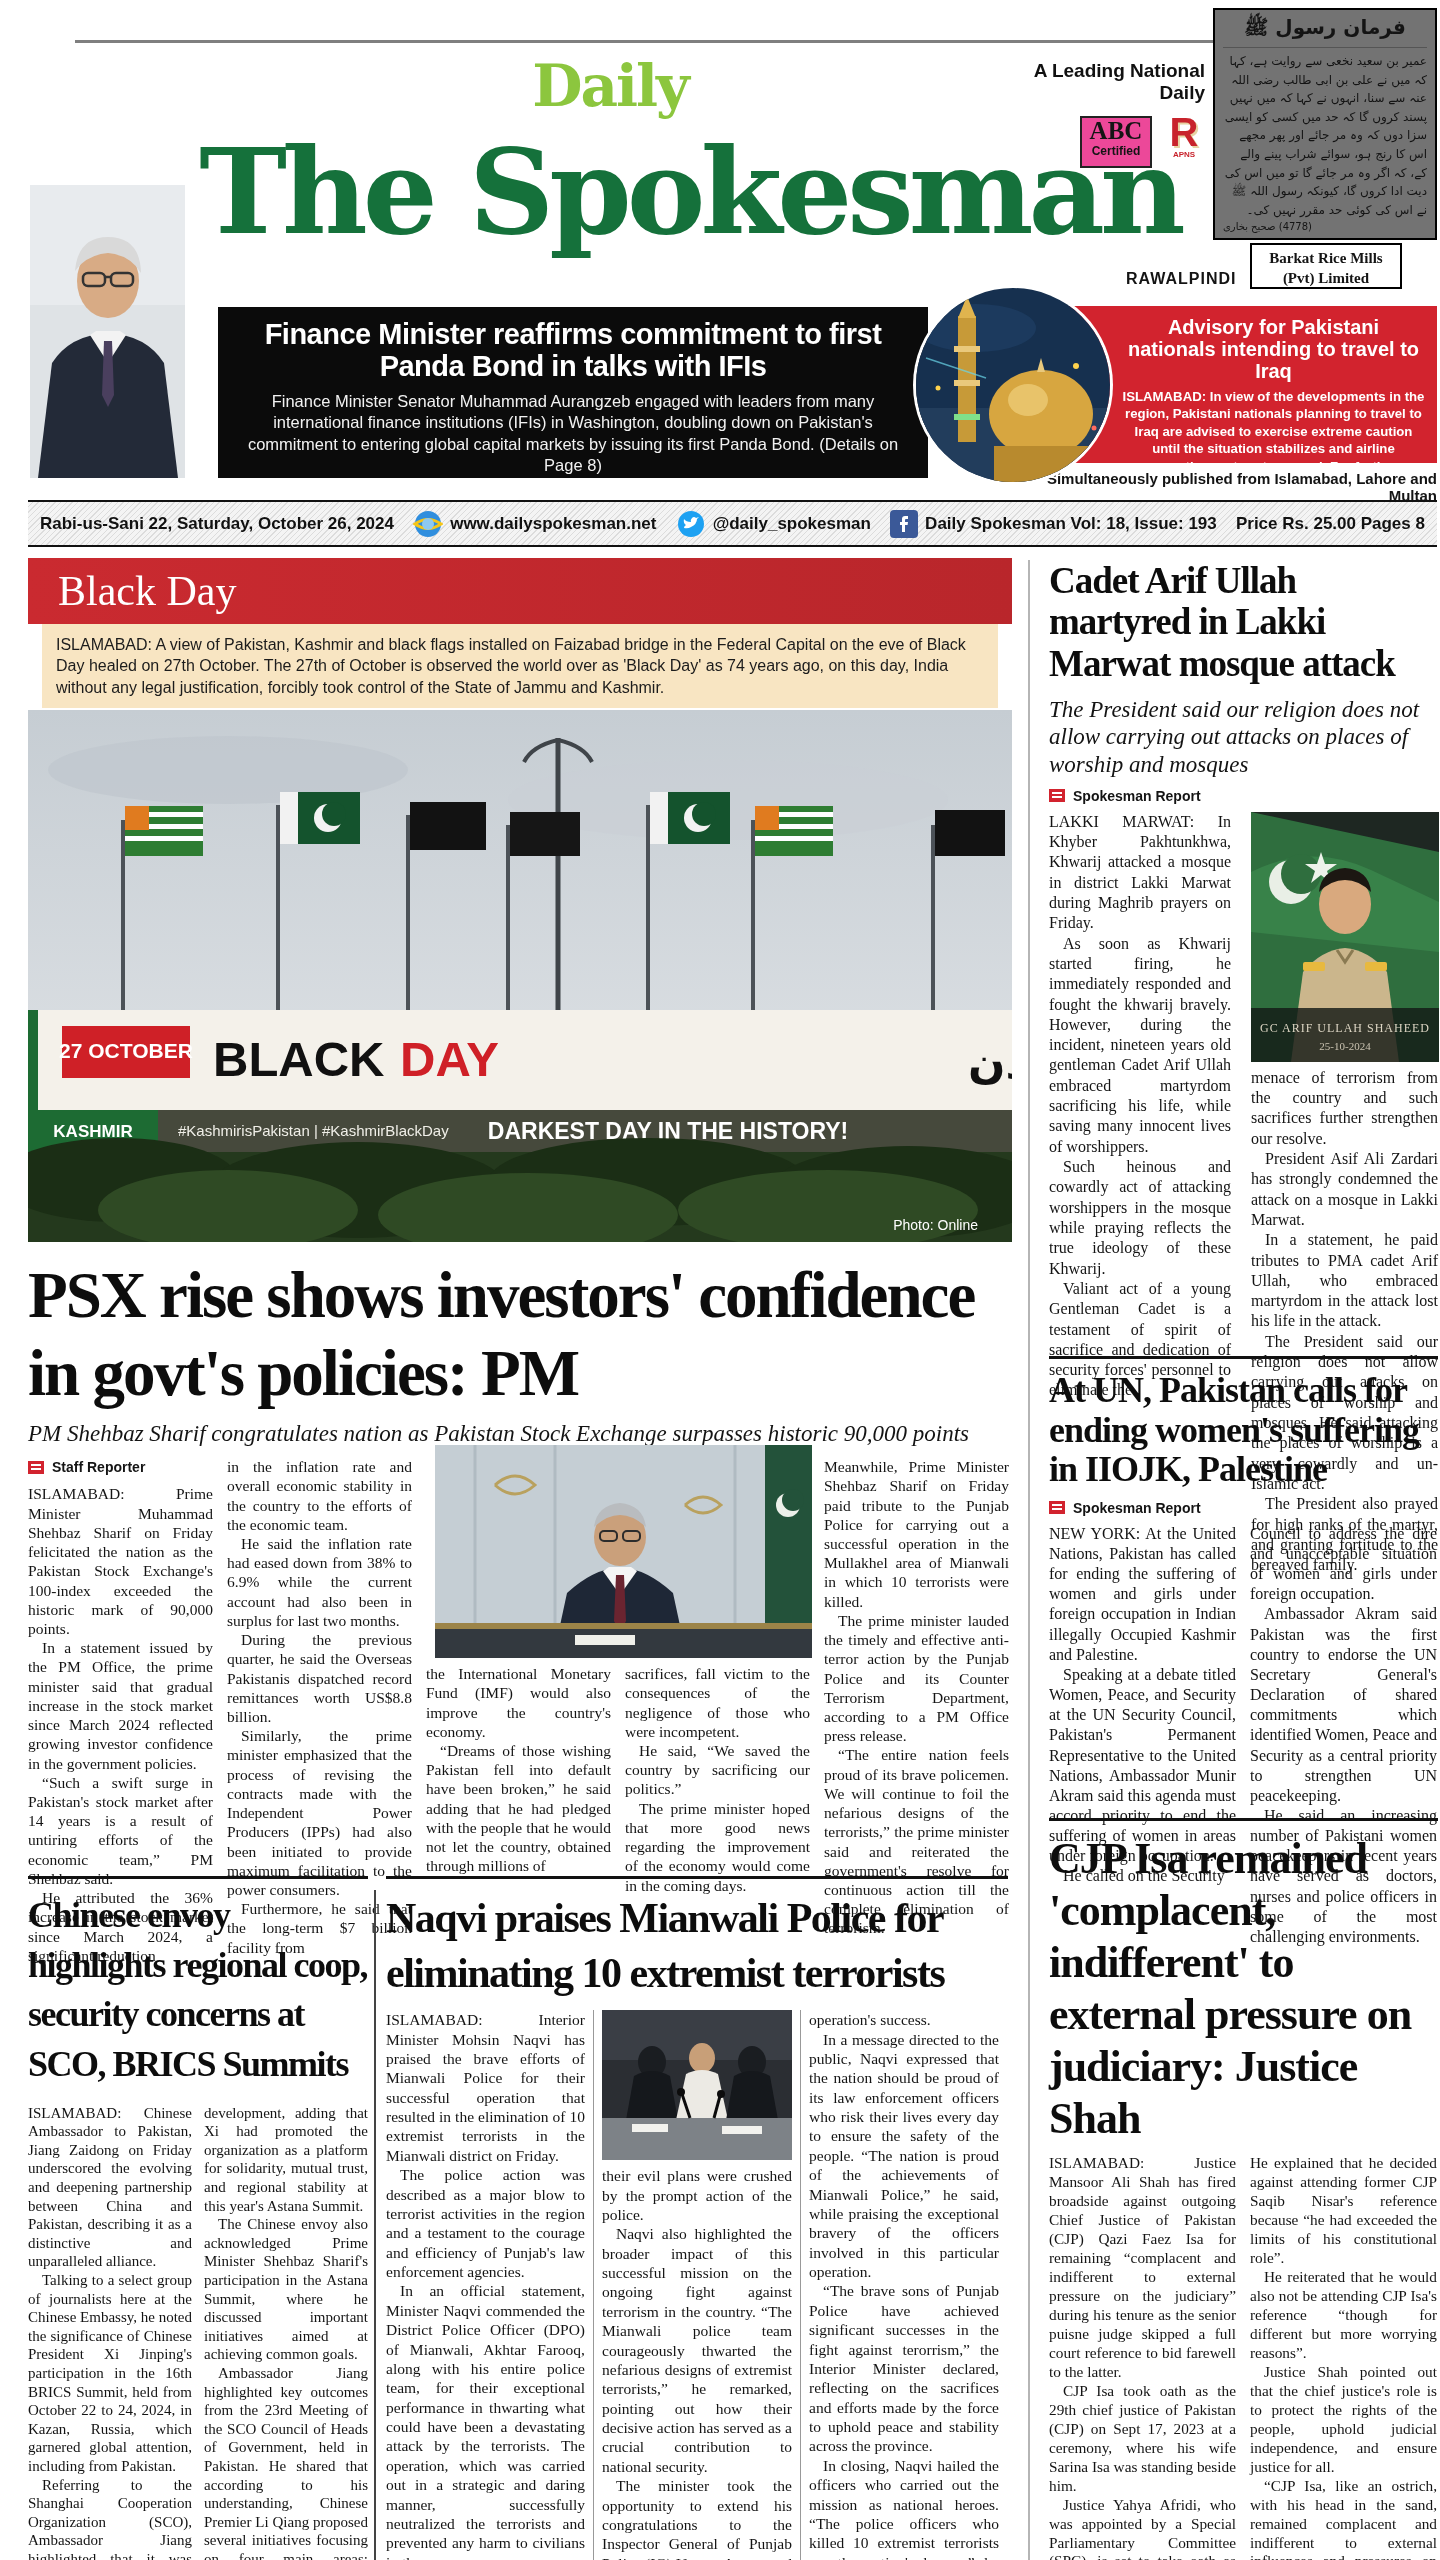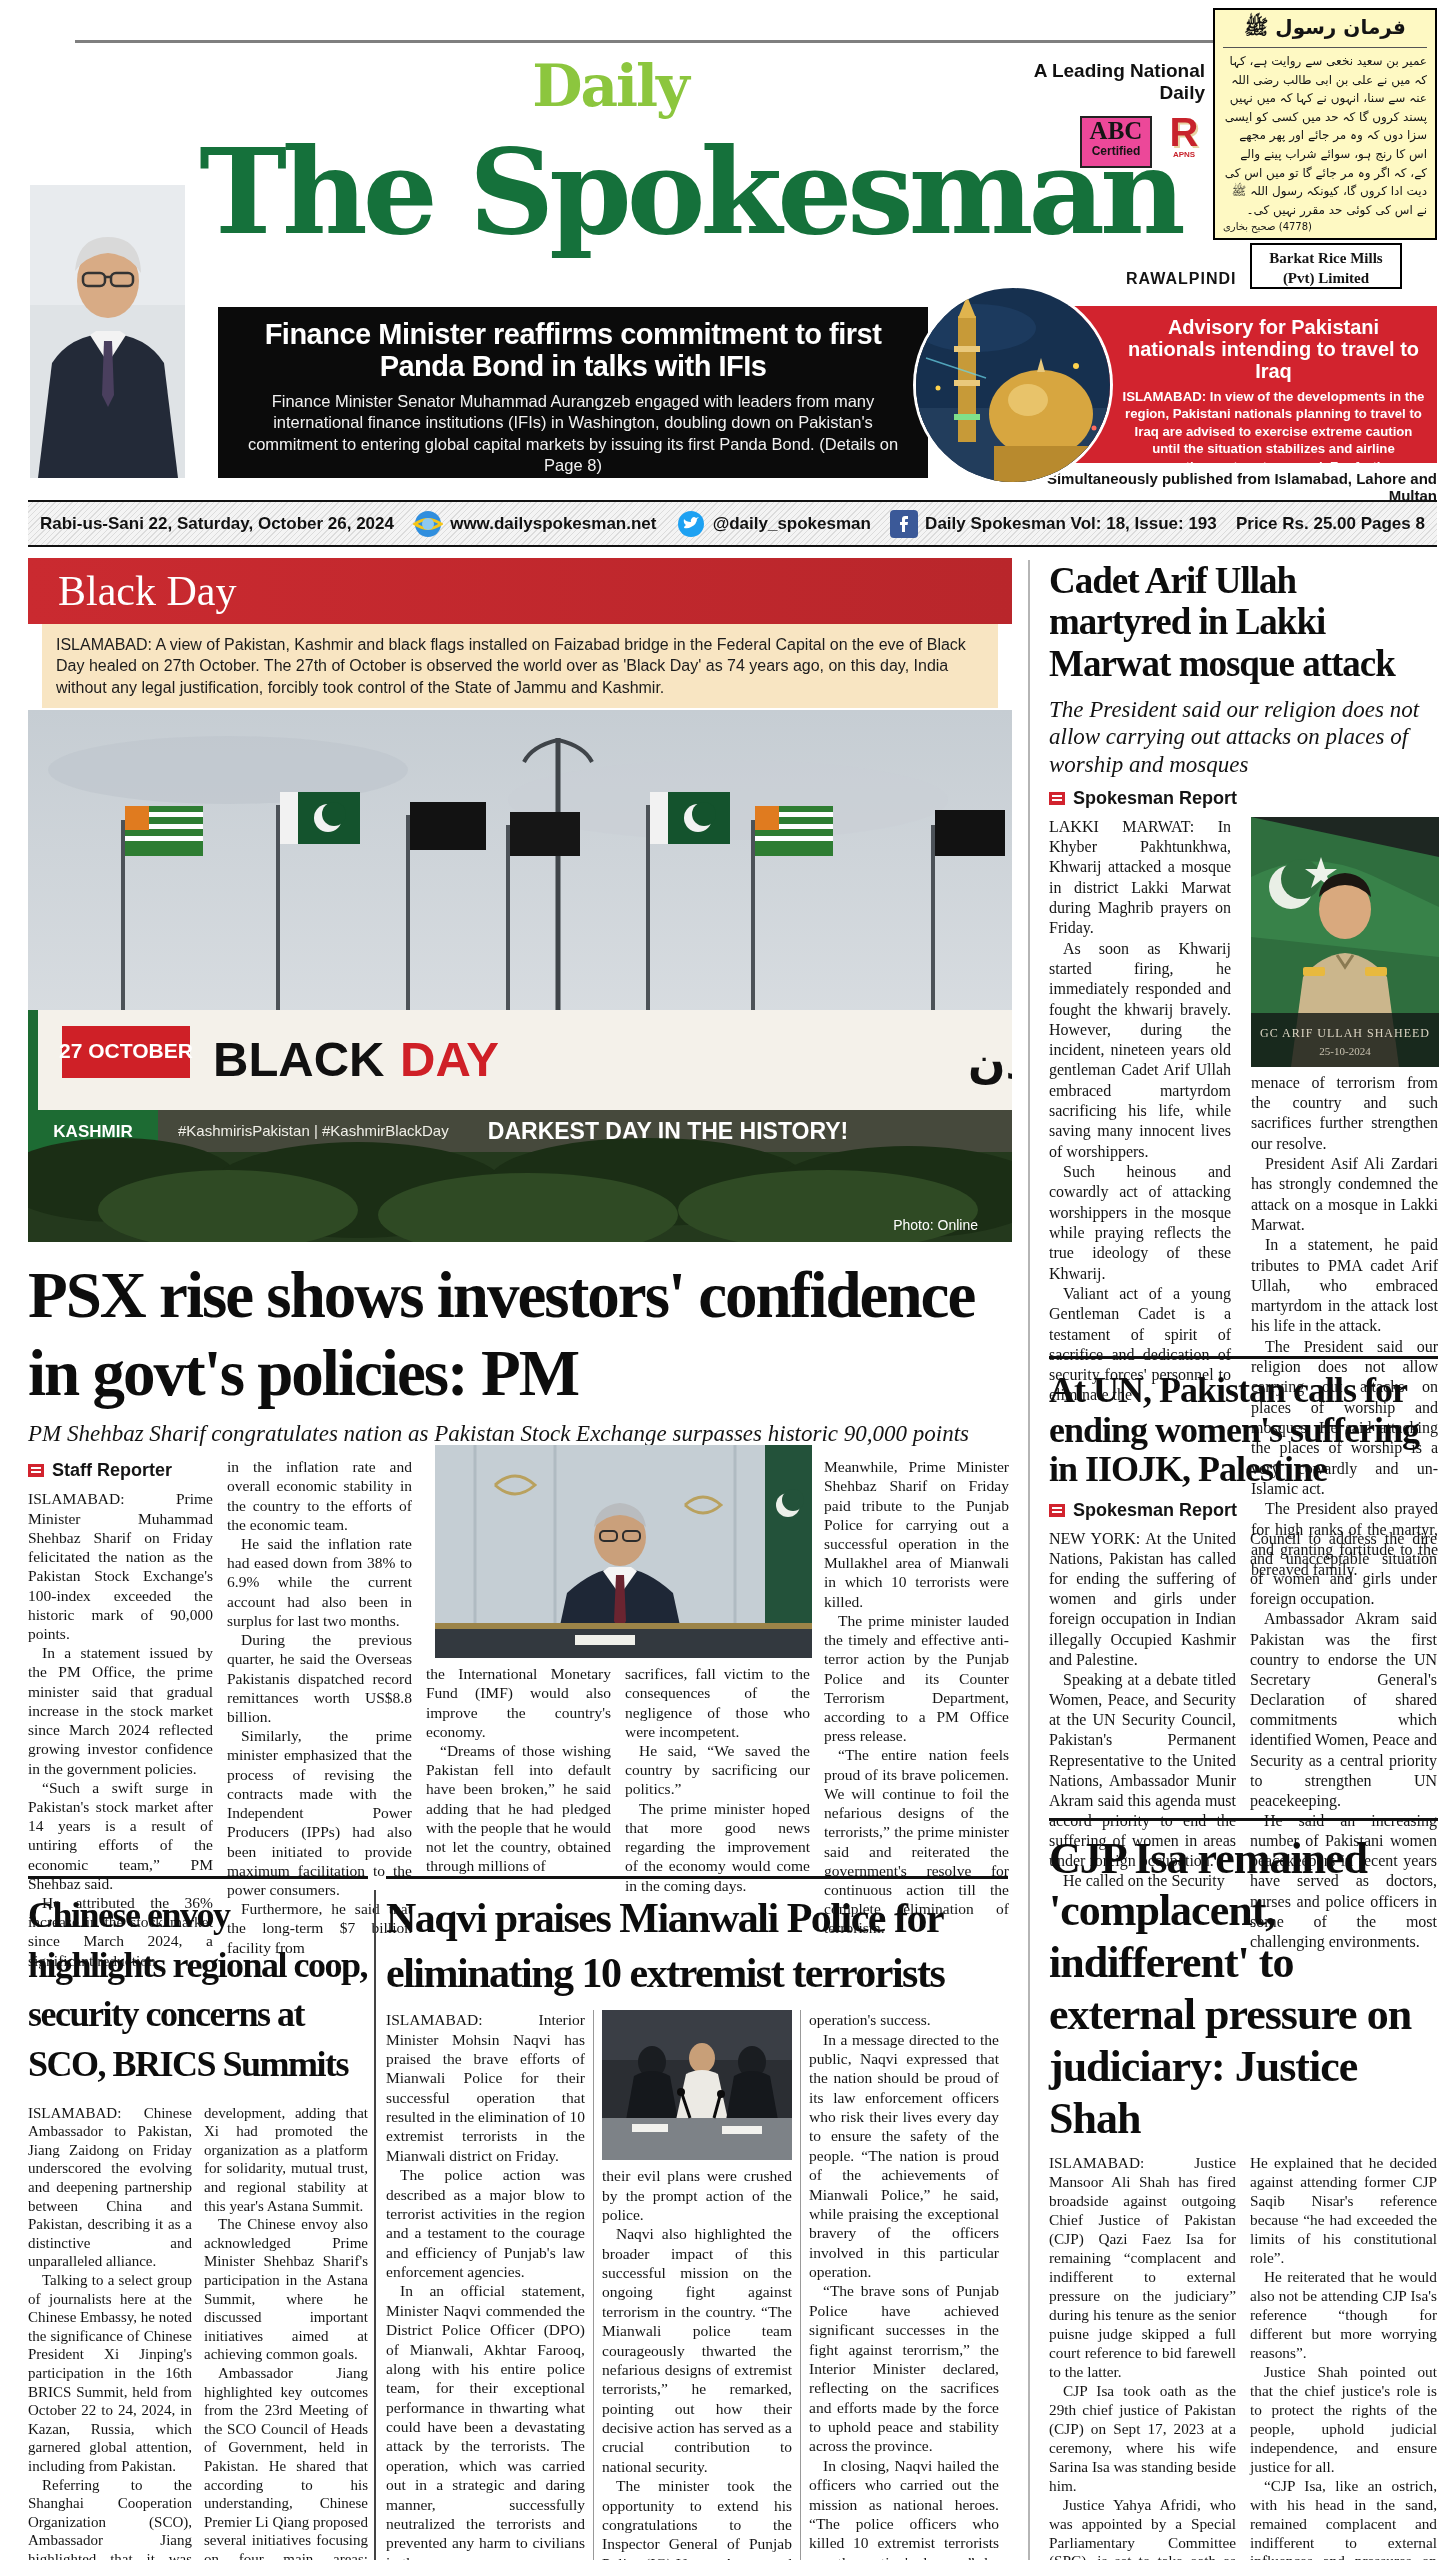--- a/index.html
+++ b/index.html
@@ -16,21 +16,21 @@
            font-weight:bold;font-size:58px;color:#8cc63e;letter-spacing:-2px}
   .m-title{left:170px;top:118px;width:1040px;text-align:center;font-family:"DejaVu Serif",serif;
            font-weight:bold;font-size:118px;color:#15713b;letter-spacing:-5px;line-height:1.25}
   .leading{left:1000px;top:60px;width:205px;text-align:right;font-weight:bold;font-size:19px;color:#111}
   .abc{left:1080px;top:116px;width:72px;height:52px;border:2px solid #222;text-align:center;background:#ec4899}
   .abc .a1{font-family:"Liberation Serif",serif;font-weight:bold;font-size:25px;line-height:1.05}
   .abc .a2{font-size:12px;font-weight:bold}
   .apns{left:1158px;top:114px;width:52px;height:56px;text-align:center}
   .apns .r{font-size:40px;line-height:0.9;font-weight:bold;color:#c8232c;text-shadow:2px 2px 0 #e6d3a3}
   .apns .t{font-size:8px;color:#c8232c;font-weight:bold}
-  .urdu-box{left:1213px;top:8px;width:224px;height:232px;border:2px solid #000;padding:5px 8px;background:#fef9c3}
+  .urdu-box{left:1213px;top:8px;width:224px;height:232px;border:2px solid #000;padding:5px 8px;background:#737373}
   .urdu-box .ut{font-weight:bold;font-size:20px;text-align:center;border-bottom:1px solid #555;padding-bottom:3px}
   .urdu-box .ub{font-size:12px;line-height:1.55;text-align:right;margin-top:4px}
   .urdu-box .ur{font-size:10px;text-align:left;margin-top:2px}
   .barkat{left:1250px;top:243px;width:152px;height:46px;border:2px solid #000;text-align:center;
           font-weight:bold;font-size:15px;line-height:1.35;padding-top:3px}
   .rawalpindi{left:1126px;top:270px;width:114px;font-weight:bold;font-size:16px;letter-spacing:1px}
 
   
   .fm-photo{left:30px;top:185px;width:155px;height:293px;overflow:hidden;background:#dfe3e6}
   .banner{left:218px;top:307px;width:710px;height:171px;background:#0b0b0b;color:#fff;text-align:center;
@@ -58,21 +58,21 @@
            align-items:center;padding-left:30px;font-size:42px;font-family:"Liberation Serif",serif}
   .bd-cap{margin:0 14px;background:#f8e5c2;padding:10px 14px;font-family:"Liberation Sans",sans-serif;
           font-size:16px;line-height:1.33;color:#1c1c1c}
   .bd-photo{width:984px;height:532px;display:block;margin-top:2px}
 
   
   .rule{height:3px;background:#111;margin-bottom:12px}
   .hl{font-weight:bold;color:#0d0d0d}
   .sub{font-style:italic;line-height:1.18}
   .byline{display:flex;align-items:center;font-family:"Liberation Sans",sans-serif;
-          font-weight:bold;font-size:18px;margin:10px 0 8px 0}
+          font-weight:bold;font-size:14px;margin:10px 0 8px 0}
   .bicon{display:inline-block;width:16px;height:13px;background:#d2232e;position:relative;margin-right:8px}
   .bicon::after{content:"";position:absolute;left:3px;top:3px;right:3px;height:2px;background:#fff;box-shadow:0 4px 0 #fff}
   .cols{display:flex}
   .col p{text-align:justify}
   .col p + p{text-indent:14px}
 
   
   .vrule-main{left:1028px;top:560px;width:2px;height:2000px;background:#9a9a9a}
   .cadet{left:1049px;top:560px;width:389px}
   .cadet .hl{font-size:37px;line-height:1.12;letter-spacing:-1px}

